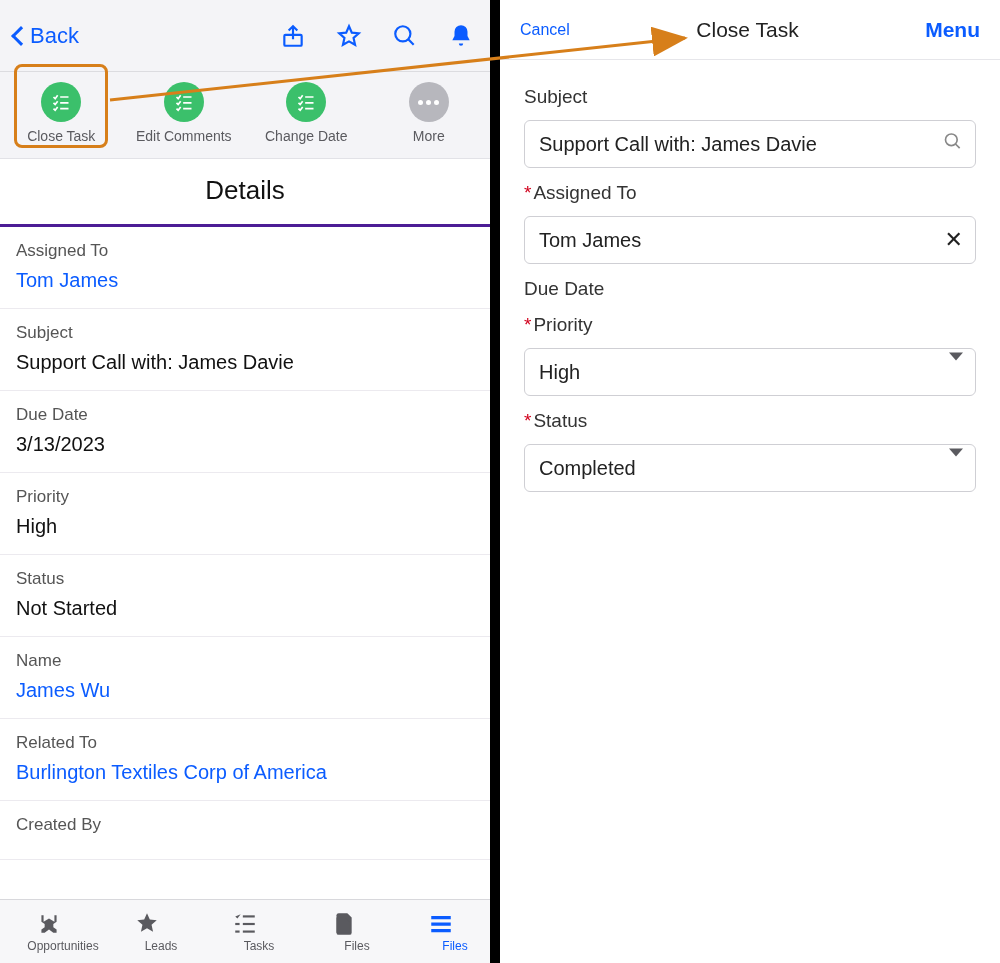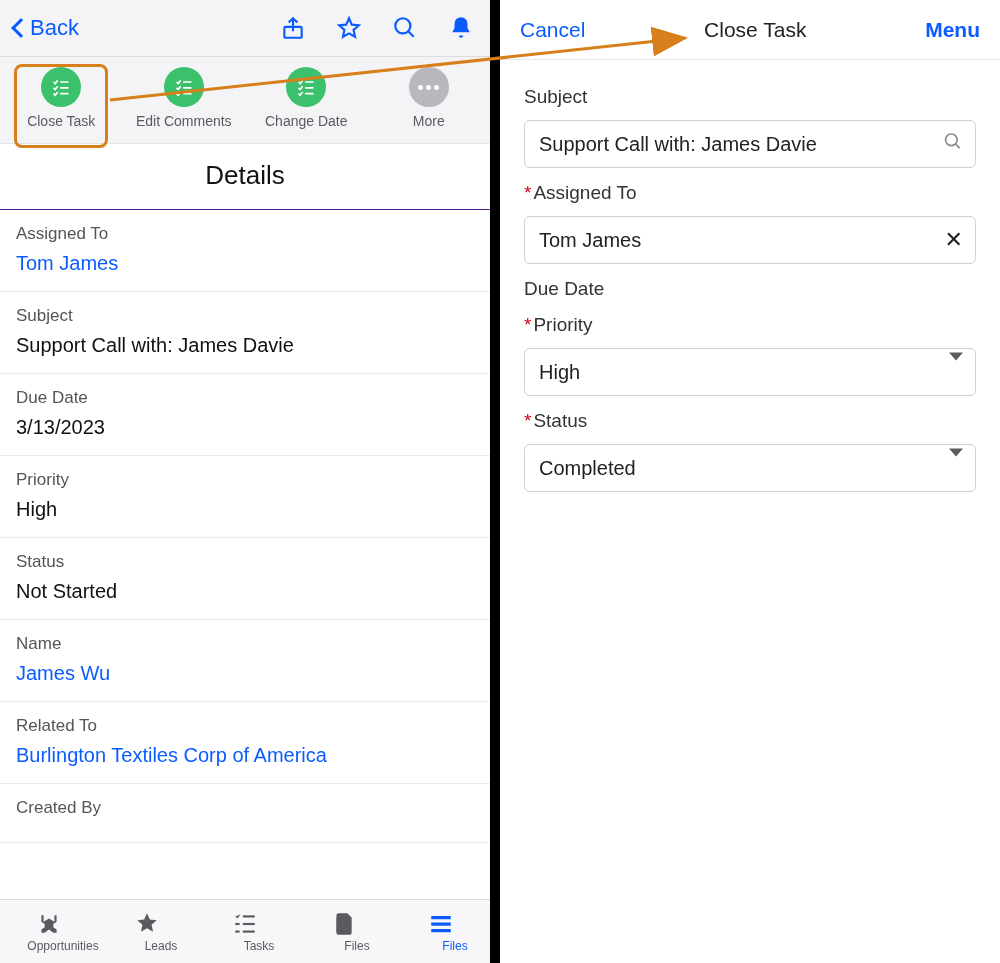--- a/index.html
+++ b/index.html
@@ -9,21 +9,21 @@
     position:relative;
   }
   .container { display:flex; width:1000px; height:963px; }
   .phone { position:relative; display:flex; flex-direction:column; }
   .phone.left { width:490px; background:#fafafc; }
   .divider-col { width:10px; background:#000; }
   .phone.right { width:500px; background:#fff; }
 
   
   .left-header {
-    height:57px; background:#f4f4f7; display:flex; align-items:center;
+    height:72px; background:#f4f4f7; display:flex; align-items:center;
     padding:0 14px; border-bottom:1px solid #dcdce0;
   }
   .back-btn { display:flex; align-items:center; color:#0b5cff; font-size:22px; gap:2px;}
   .chev-left { width:14px; height:14px; border-left:3px solid #0b5cff; border-bottom:3px solid #0b5cff; transform:rotate(45deg); }
   .header-spacer { flex:1; }
   .hicon { width:30px; height:30px; display:flex; align-items:center; justify-content:center; margin-left:26px; }
   .hicon svg { width:26px; height:26px; stroke:#0b5cff; fill:none; stroke-width:2; }
   .hicon.bell svg { fill:#0b5cff; stroke:none; }
 
   
@@ -42,21 +42,21 @@
   .dots span { width:5px; height:5px; background:#fff; border-radius:50%; display:block; }
   .action-label { font-size:14px; color:#5a5a5f;}
   .close-task-box {
     position:absolute; left:14px; top:64px; width:94px; height:84px;
     border:3px solid #d77f1a; border-radius:8px; pointer-events:none;
   }
 
   
   .details-title {
     text-align:center; font-size:26px; font-weight:400; padding:16px 0 18px; background:#fff;
-    border-bottom:1px solid #4c1d95;
+    border-bottom:3px solid #4c1d95;
   }
   .details-list { flex:1; overflow:hidden; background:#fff; }
   .detail-row { padding:14px 16px 16px; border-bottom:1px solid #eceaef; }
   .detail-label { font-size:17px; color:#555; margin-bottom:8px; }
   .detail-value { font-size:20px; color:#111; }
   .detail-value.link { color:#0b5cff; }
 
   
   .tabbar {
     height:64px; background:#f7f7f9; border-top:1px solid #d8d8dc;
@@ -66,21 +66,21 @@
   .tab-item svg { width:26px; height:26px; }
   .tab-label { font-size:12px; color:#5a5a5f;margin-left:28px; }
   .tab-item.active .tab-label { color:#0b5cff; }
   .tab-grey path, .tab-grey rect, .tab-grey polygon { fill:#5a5a5f; }
 
   
   .right-header {
     height:60px; display:flex; align-items:center; justify-content:space-between;
     padding:0 20px; border-bottom:1px solid #e6e6ea;
   }
-  .right-header .cancel { color:#0b5cff; font-size:21px; }
+  .right-header .cancel { color:#0b5cff; font-size:16px; }
   .right-header .title  { color:#222; font-size:21px; }
   .right-header .save   { color:#0b5cff; font-size:21px; font-weight:700; }
 
   .form { padding:18px 24px; display:flex; flex-direction:column; gap:6px; }
   .flabel { font-size:19px; color:#333; margin-top:8px; }
   .req::before { content:"*"; color:#d1001c; margin-right:2px; }
   .fbox {
     border:1px solid #cfcfd4; border-radius:6px; background:#fff;
     height:48px; display:flex; align-items:center; padding:0 14px; margin-top:6px;
     font-size:20px; color:#222; position:relative;

